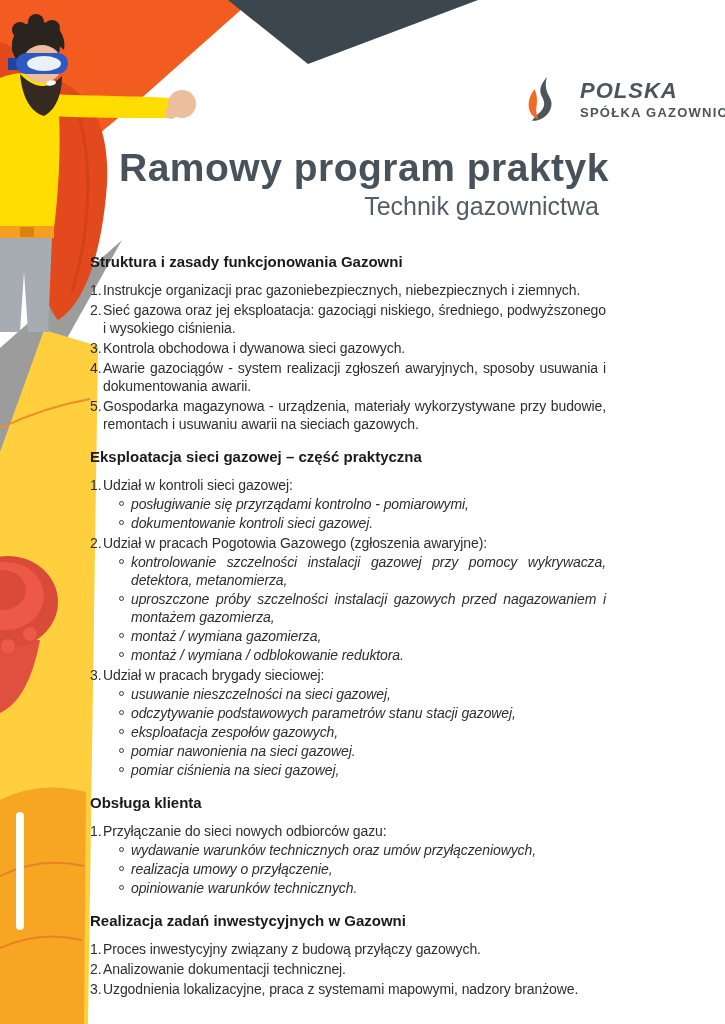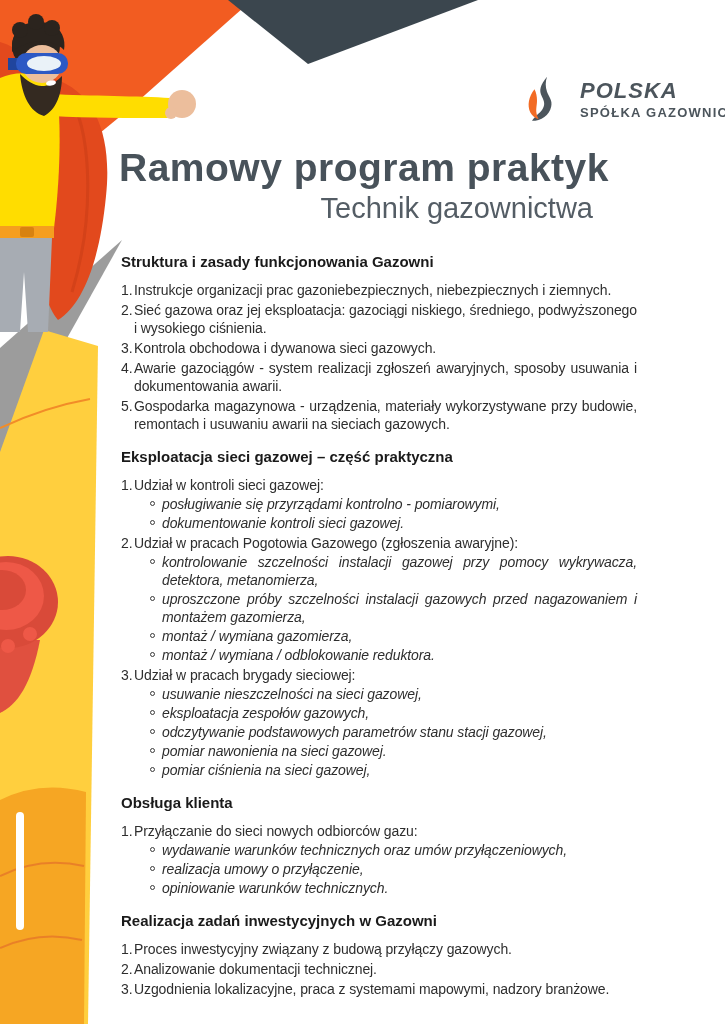--- a/index.html
+++ b/index.html
@@ -16,24 +16,24 @@
   .logo-name {
     font-size:22px; font-weight:bold; font-style:italic; color:#4c555c; letter-spacing:1px; line-height:1;
   }
   .logo-sub {
     font-size:13px; font-weight:bold; color:#4c555c; letter-spacing:1.25px; margin-top:3px; white-space:nowrap;
   }
 
   
   .titles { position:absolute; right:116px; top:148px; text-align:right; }
   .title-main { font-size:39px; font-weight:bold; color:#48525a; line-height:1.05; margin:0; letter-spacing:0.5px; }
-  .title-sub  { font-size:29px; font-weight:normal; color:#545d65; line-height:1.1; margin:4px 16px 0 0; }
+  .title-sub  { font-size:25px; font-weight:normal; color:#545d65; line-height:1.1; margin:4px 10px 0 0; }
 
   
-  .content { position:absolute; left:121px; top:252px; width:516px; }
+  .content { position:absolute; left:90px; top:252px; width:516px; }
   .sec { margin-bottom:14px; }
   .sec-heading { font-size:15px; font-weight:bold; color:#1a1a1a; margin:0 0 10px 0; line-height:19px; }
   ol.num { list-style:none; counter-reset:item; margin:0; padding:0; font-size:14px; line-height:18px; letter-spacing:-0.1px; }
   ol.num > li {
     counter-increment:item; position:relative; padding-left:13px; margin-bottom:2px;
     text-align:justify;
   }
   ol.num > li::before {
     content:counter(item) "."; position:absolute; left:0; top:0;
   }
@@ -154,22 +154,22 @@
             <li>kontrolowanie szczelności instalacji gazowej przy pomocy wykrywacza, detektora, metanomierza,</li>
             <li>uproszczone próby szczelności instalacji gazowych przed nagazowaniem i montażem gazomierza,</li>
             <li>montaż / wymiana gazomierza,</li>
             <li>montaż / wymiana / odblokowanie reduktora.</li>
           </ul>
         </li>
         <li>
           <span>Udział w pracach brygady sieciowej:</span>
           <ul class="circ">
             <li>usuwanie nieszczelności na sieci gazowej,</li>
+            <li>odczytywanie podstawowych parametrów stanu stacji gazowej,</li>
             <li>eksploatacja zespołów gazowych,</li>
-            <li>odczytywanie podstawowych parametrów stanu stacji gazowej,</li>
             <li>pomiar nawonienia na sieci gazowej.</li>
             <li>pomiar ciśnienia na sieci gazowej,</li>
           </ul>
         </li>
       </ol>
     </div>
 
     <div class="sec">
       <h3 class="sec-heading">Obsługa klienta</h3>
       <ol class="num">

